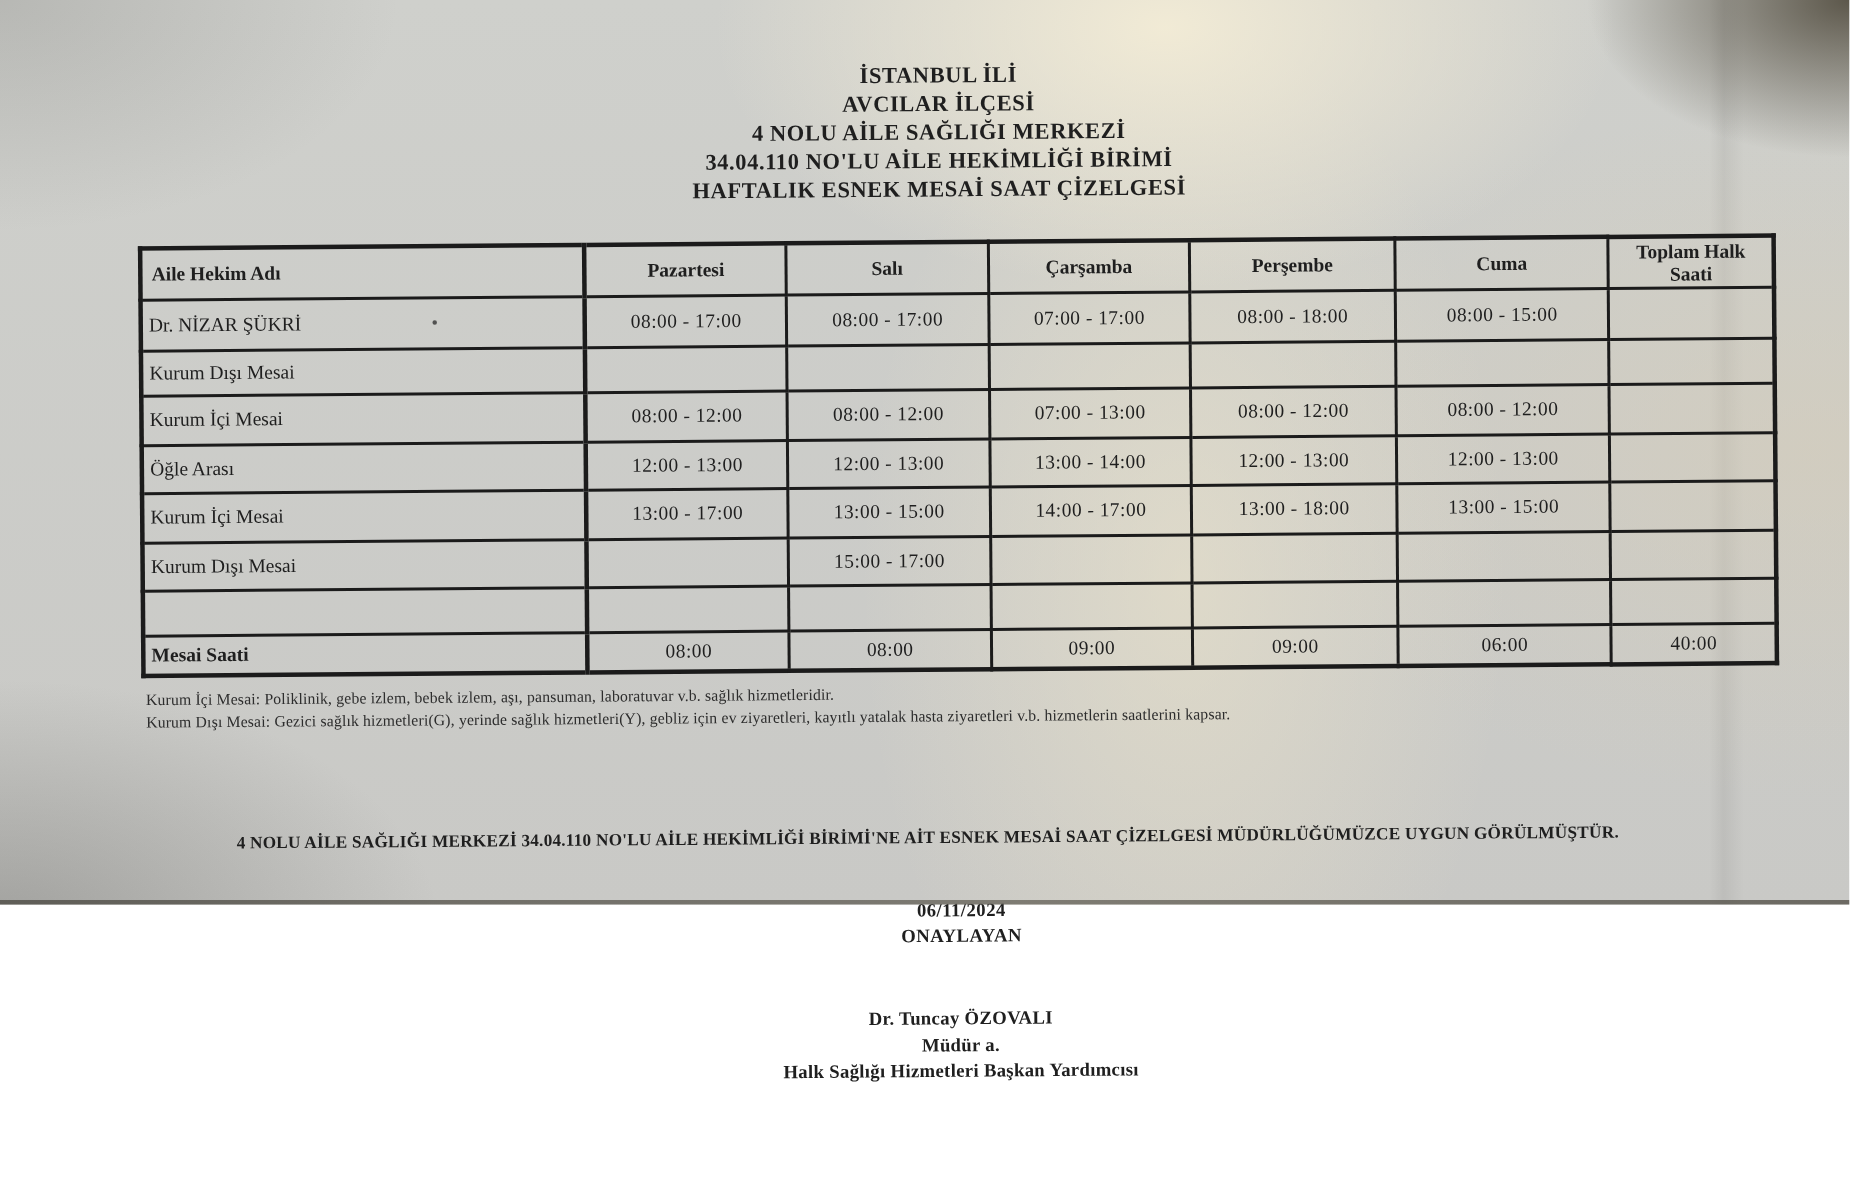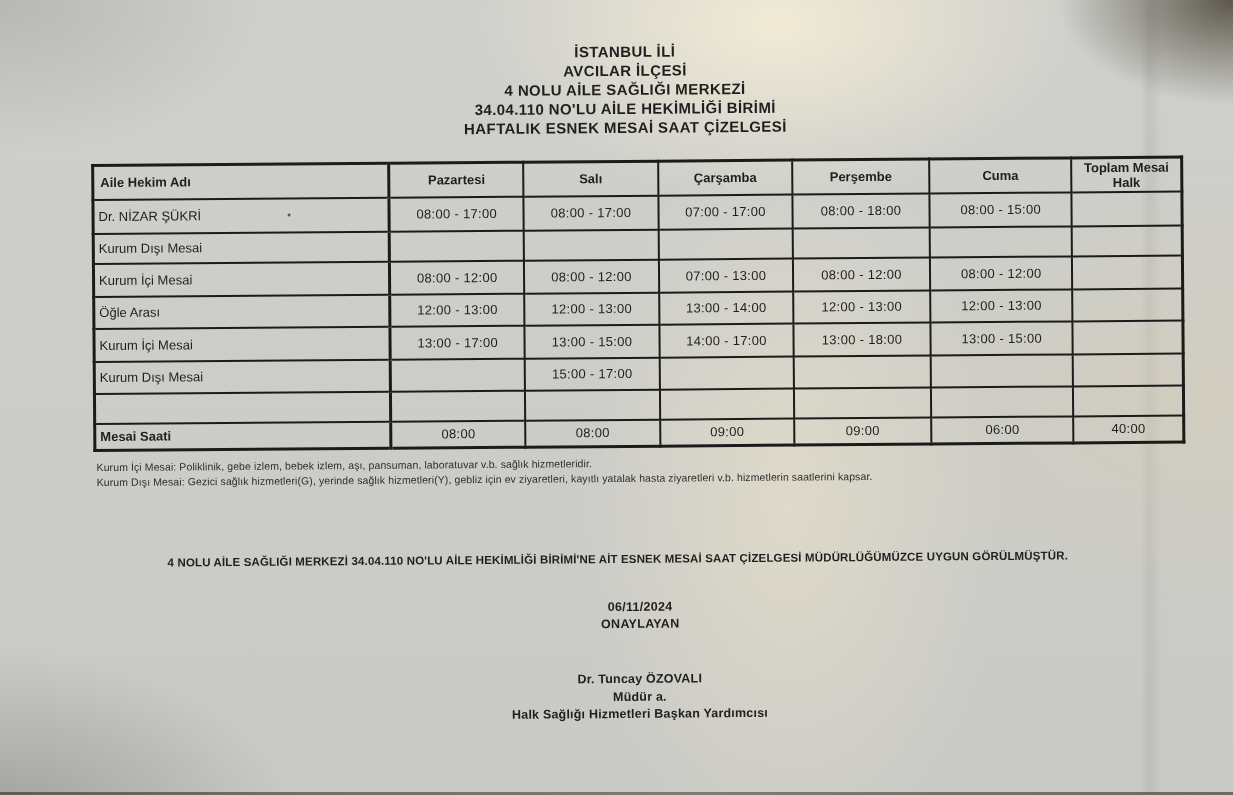--- a/index.html
+++ b/index.html
@@ -3,30 +3,31 @@
 <meta charset="utf-8">
 <style>
   html,body{margin:0;padding:0;}
   body{
     width:1233px;height:795px;overflow:hidden;
     font-family:"Liberation Sans","DejaVu Sans",sans-serif;
     color:#1f1f1f;
   }
   
   .photo{
-    position:relative;width:1233px;height:795px;
+    position:relative;width:1233px;height:603px;
     background:
       radial-gradient(430px 250px at 63% 3%, rgba(243,236,214,0.95), rgba(243,236,214,0) 70%),
       radial-gradient(300px 520px at 64% 64%, rgba(238,229,202,0.55), rgba(238,229,202,0) 72%),
       radial-gradient(250px 150px at 100% 0%, rgba(72,66,52,0.85), rgba(72,66,52,0) 70%),
       radial-gradient(520px 320px at 98% 50%, rgba(216,205,180,0.45), rgba(216,205,180,0) 72%),
       radial-gradient(420px 240px at 0% 103%, rgba(104,104,101,0.42), rgba(104,104,101,0) 70%),
       radial-gradient(380px 220px at 0% 0%, rgba(122,122,119,0.28), rgba(122,122,119,0) 70%),
       linear-gradient(90deg, rgba(0,0,0,0) 92.4%, rgba(0,0,0,0.06) 93.2%, rgba(0,0,0,0) 94.3%),
       linear-gradient(#cfd0cc,#c9c9c6);
+    font-family: Liberation Serif, serif;
   }
   .photo::after{ 
     content:"";position:absolute;left:0;bottom:0;width:100%;height:3px;
     background:linear-gradient(90deg,#4e4c45,#6a675e 55%,#55524a);
     opacity:.8;
   }
   .doc{
     position:absolute;inset:0;
     transform:rotate(-0.45deg);
     transform-origin:50% 50%;
@@ -110,21 +111,21 @@
         <col style="width:10.1%">
       </colgroup>
       <tbody>
           <tr class="hdr">
         <th class="name-col first-col-edge">Aile Hekim Adı</th>
         <th>Pazartesi</th>
         <th>Salı</th>
         <th>Çarşamba</th>
         <th>Perşembe</th>
         <th>Cuma</th>
-        <th class="total-col">Toplam Mesai Halk</th>
+        <th class="total-col">Toplam Halk Saati</th>
       </tr>
       <tr class="r0">
         <td class="label-cell first-col-edge">Dr. NİZAR ŞÜKRİ</td>
         <td class="time-cell">08:00 - 17:00</td>
         <td class="time-cell">08:00 - 17:00</td>
         <td class="time-cell">07:00 - 17:00</td>
         <td class="time-cell">08:00 - 18:00</td>
         <td class="time-cell">08:00 - 15:00</td>
         <td class="time-cell"></td>
       </tr>

